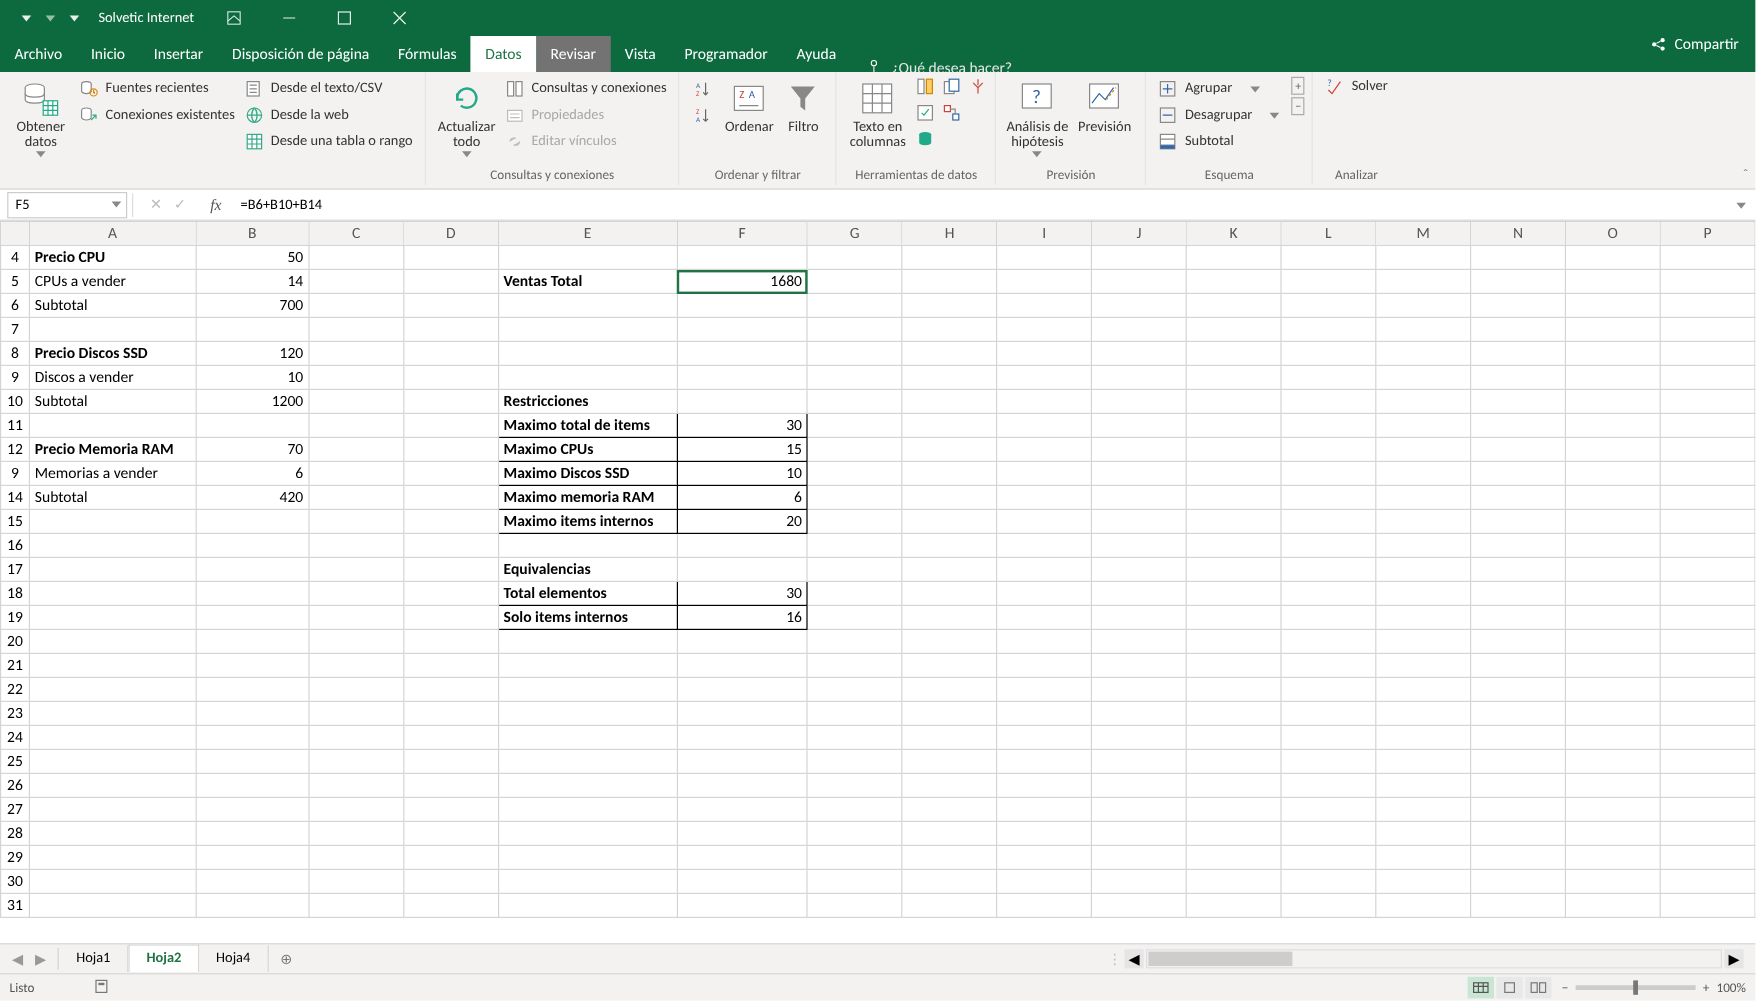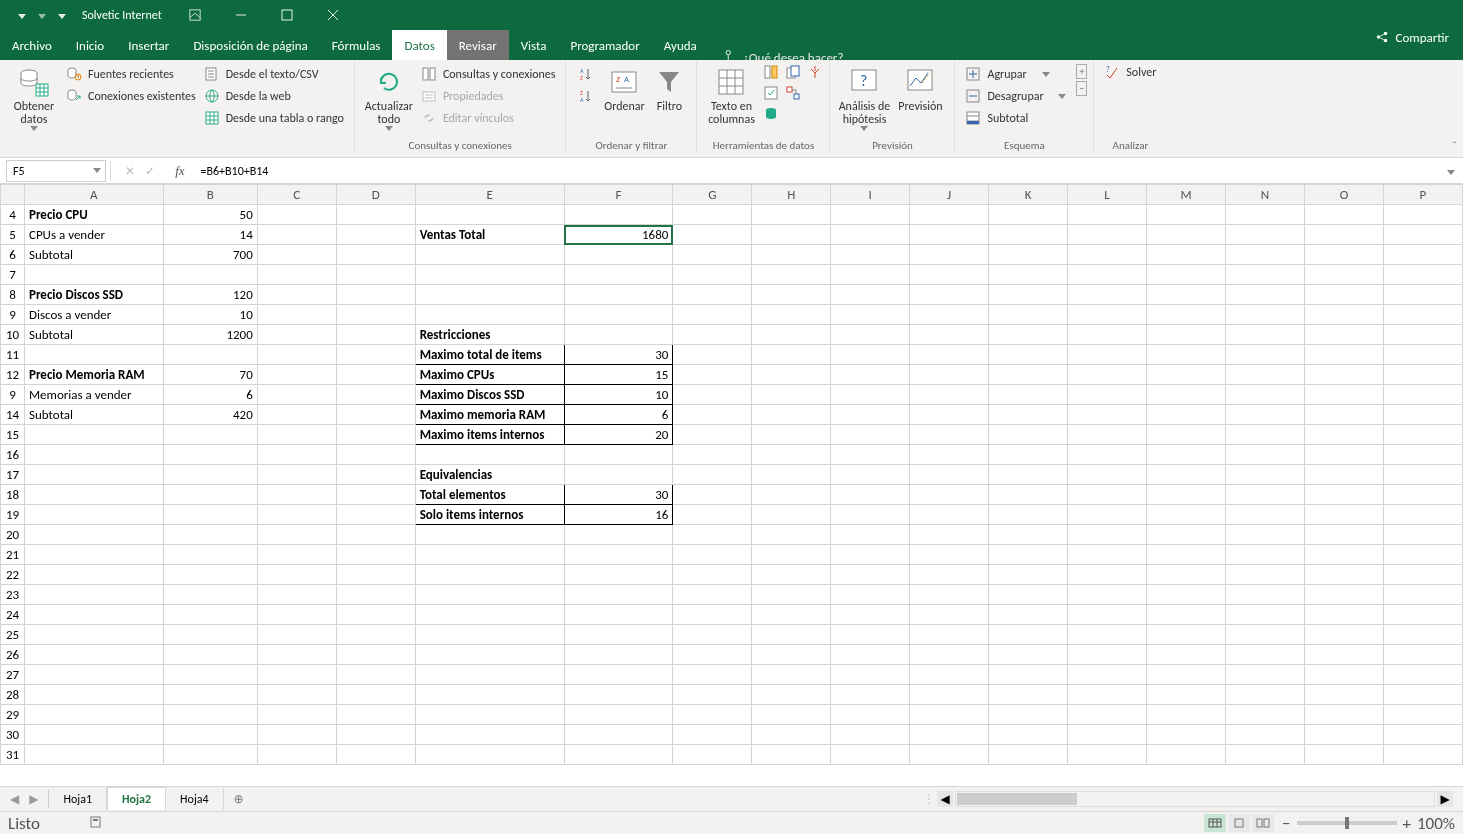--- a/index.html
+++ b/index.html
@@ -57,21 +57,21 @@
 .tab-nav { display:flex; padding:0 10px; gap:10px; }
 .tab-nav span { color:#999; }
 .sheet { padding:4px 14px; border-right:1px solid #d6d6d6; background:#f3f2f1; }
 .sheet.active { background:#fff; border-top:1px solid #d6d6d6; border-left:1px solid #d6d6d6; font-weight:bold; color:#217346; margin-top:-1px; }
 .addsheet { padding:0 10px; color:#777; }
 .tabsbar .hscrollwrap { margin-left:auto; width:540px; height:16px; display:flex; align-items:center; gap:2px; padding-right:10px; }
 .hscroll-btn { width:16px; height:16px; background:#e5e5e5; display:flex; align-items:center; justify-content:center; }
 .hscroll-track { flex:1; height:16px; background:#f3f2f1; border:1px solid #dedede; position:relative; }
 .hscroll-thumb { position:absolute; left:1px; top:1px; height:12px; width:120px; background:#cdcdcd; }
 
-.statusbar { height:23px; background:#f3f2f1; border-top:1px solid #d6d6d6; display:flex; align-items:center; font-size:17px; color:#555; padding:0 8px; }
+.statusbar { height:23px; background:#f3f2f1; border-top:1px solid #d6d6d6; display:flex; align-items:center; font-size:11px; color:#555; padding:0 8px; }
 .statusbar .views { margin-left:auto; display:flex; gap:2px; }
 .viewbtn { width:22px; height:18px; background:#e8e8e8; display:flex; align-items:center; justify-content:center; }
 .viewbtn.active { background:#c9e6d4; }
 .zoom { display:flex; align-items:center; gap:6px; margin-left:8px; }
 .zoom-track { width:100px; height:4px; background:#ccc; position:relative; }
 .zoom-thumb { position:absolute; left:48px; top:-4px; width:4px; height:12px; background:#777; }
 
 .chev { width:0; height:0; border-left:4px solid transparent; border-right:4px solid transparent; border-top:5px solid #888; display:inline-block; }
 </style>
 </head>

